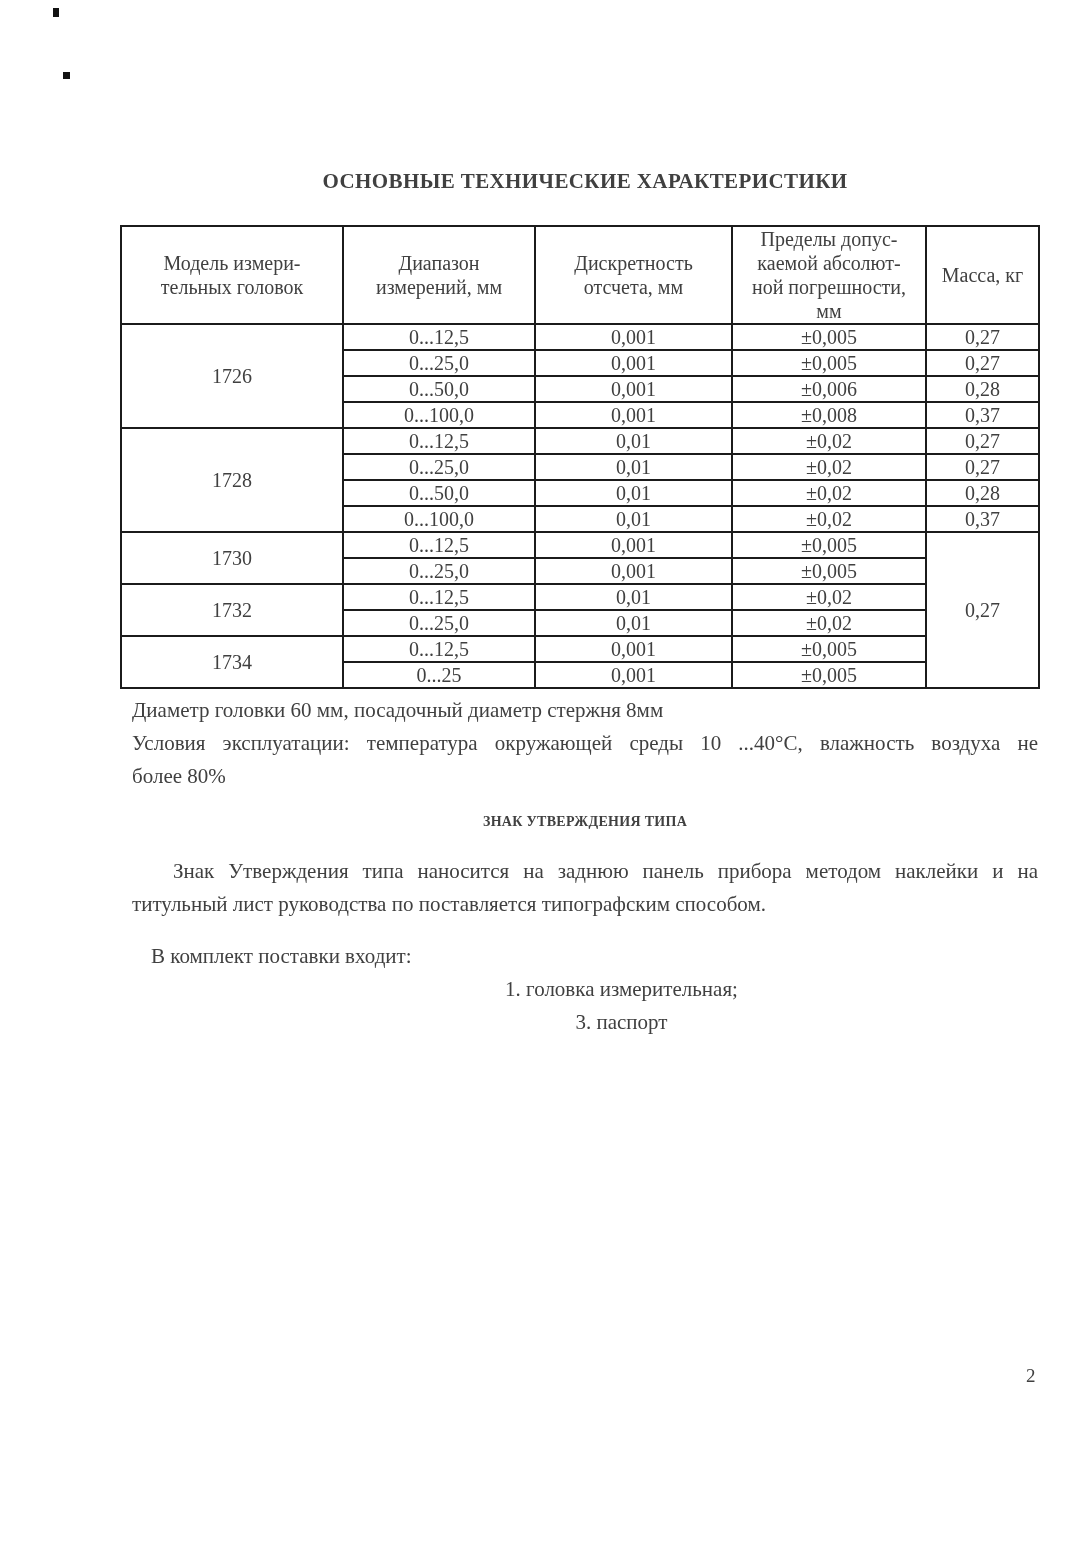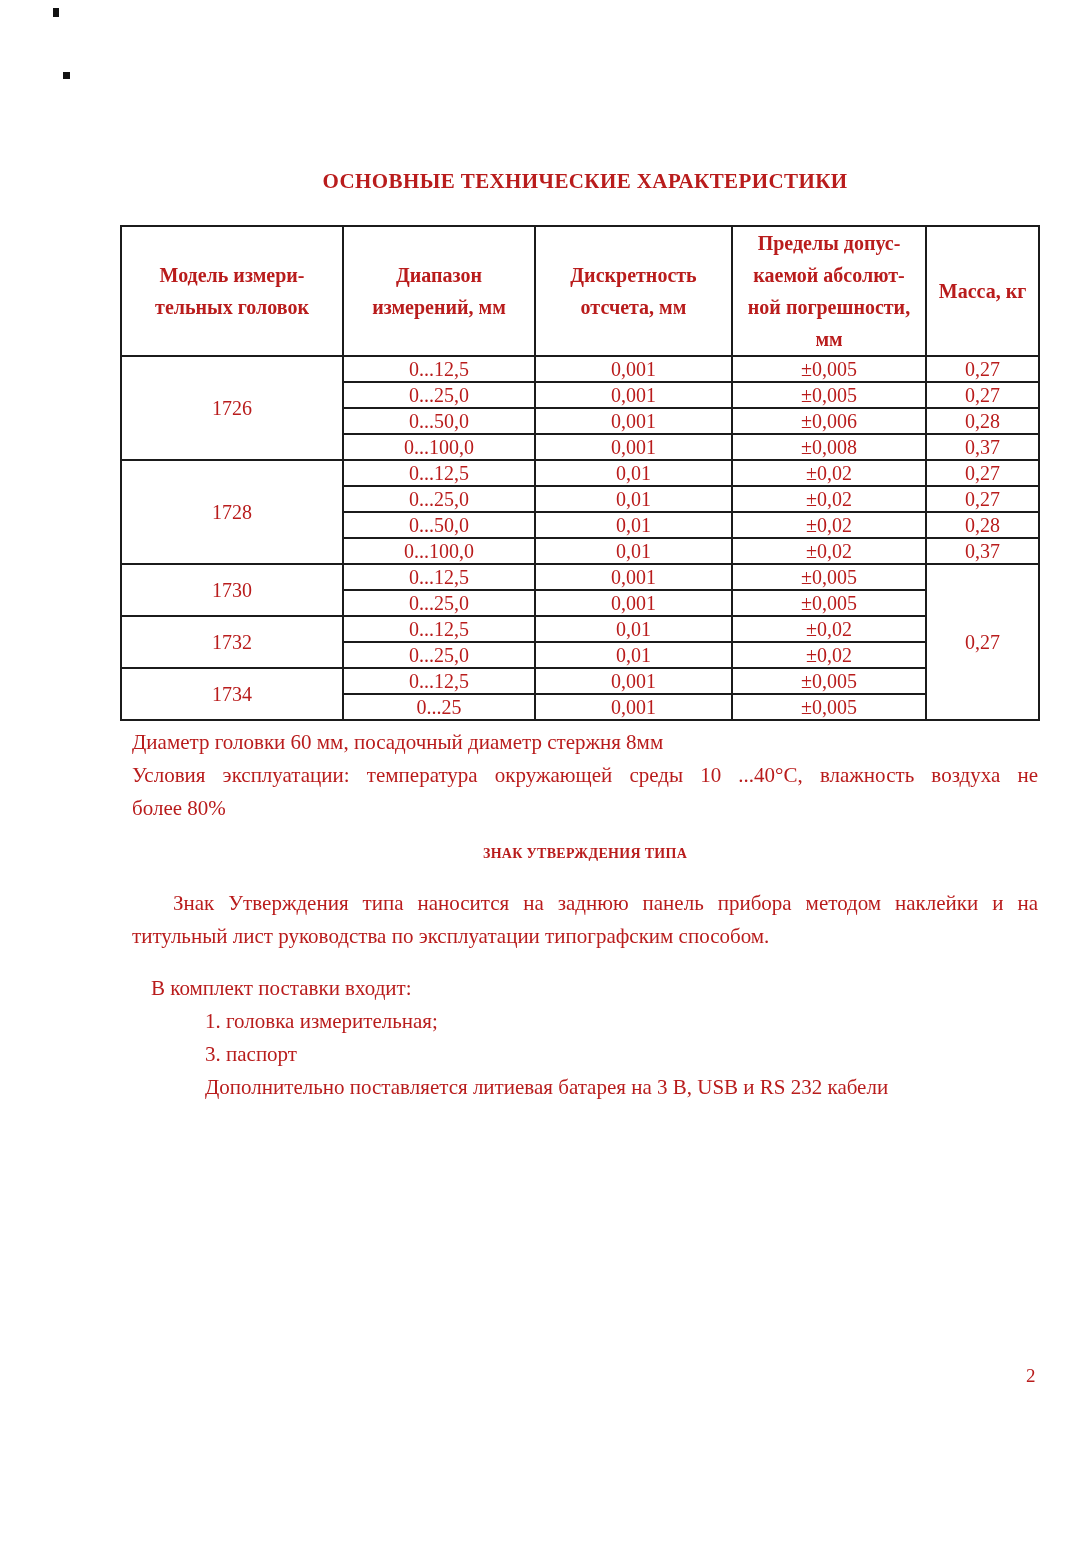--- a/index.html
+++ b/index.html
@@ -2,21 +2,21 @@
 <html><head>
 <meta charset="utf-8">
 <style>
   * { margin:0; padding:0; box-sizing:border-box; }
   html,body { background:#e8e8e8; }
   .sheet {
     position:relative;
     width:1086px; height:1560px;
     background:#ffffff;
     font-family:"Liberation Serif", serif;
-    color:#b91c1c;
+    color:#404040;
     margin:0 auto;
     overflow:hidden;
   }
   .speck { position:absolute; background:#121212; }
   .speck-1 { left:53px; top:8px; width:6px; height:9px; }
   .speck-2 { left:63px; top:72px; width:7px; height:7px; }
 
   .content { position:absolute; left:120px; top:0; width:918px; }
 
   .doc-title {
@@ -36,44 +36,43 @@
   table.spec th, table.spec td {
     border:2px solid #1b1b1b;
     text-align:center;
     vertical-align:middle;
     font-size:20px;
     font-weight:normal;
     padding:0;
   }
   table.spec th {
     white-space:pre-line;
-    line-height:32px;
+    line-height:24px;
     height:94px;
-    font-weight:bold;
   }
   table.spec td { height:26px; line-height:22px; }
 
   .text-block { margin-left:12px; font-size:21px; line-height:33px; }
   .note-diameter { margin-top:5px; }
   .justify-line { text-align:justify; text-align-last:justify; }
   .indent-line { text-indent:41px; }
 
   .section-heading {
     margin-left:12px;
     margin-top:14px;
     text-align:center;
     font-size:14px; font-weight:bold;
     letter-spacing:0.3px;
     line-height:27px;
   }
   .heading-znak { margin-top:15px; }
   .para-znak { margin-top:20px; }
   .heading-kompl { margin-top:17px; }
   .intro-line { margin-top:19px;margin-left:31px; }
-  .supply-list { padding-left:73px; }
+  .supply-list { padding-left:73px;text-align:center; }
   .supply-list div { line-height:33px; }
 
   .page-number {
     position:absolute;
     left:1026px; top:1365px;
     font-size:19px;
   }
 </style>
 </head>
 <body>
@@ -200,25 +199,24 @@
         </tr>
       </tbody>
     </table>
 
     <div class="text-block note-diameter">Диаметр головки 60 мм, посадочный диаметр стержня 8мм</div>
     <div class="text-block justify-line">Условия эксплуатации: температура окружающей среды 10 ...40°С, влажность воздуха не</div>
     <div class="text-block">более 80%</div>
 
     <div class="section-heading heading-znak">ЗНАК УТВЕРЖДЕНИЯ ТИПА</div>
     <div class="text-block justify-line indent-line para-znak">Знак Утверждения типа наносится на заднюю панель прибора методом наклейки и на</div>
-    <div class="text-block">титульный лист руководства по эксплуатации типографским способом.</div>
+    <div class="text-block">титульный лист руководства по поставляется типографским способом.</div>
 
     <div class="text-block intro-line">В комплект поставки входит:</div>
     <div class="text-block supply-list">
       <div>1. головка измерительная;</div>
       <div>3. паспорт</div>
-      <div>Дополнительно поставляется литиевая батарея на 3 В, USB и RS 232 кабели</div>
     </div>
 
   </div>
 
   <div class="page-number">2</div>
 </div>
 
 </body></html>

